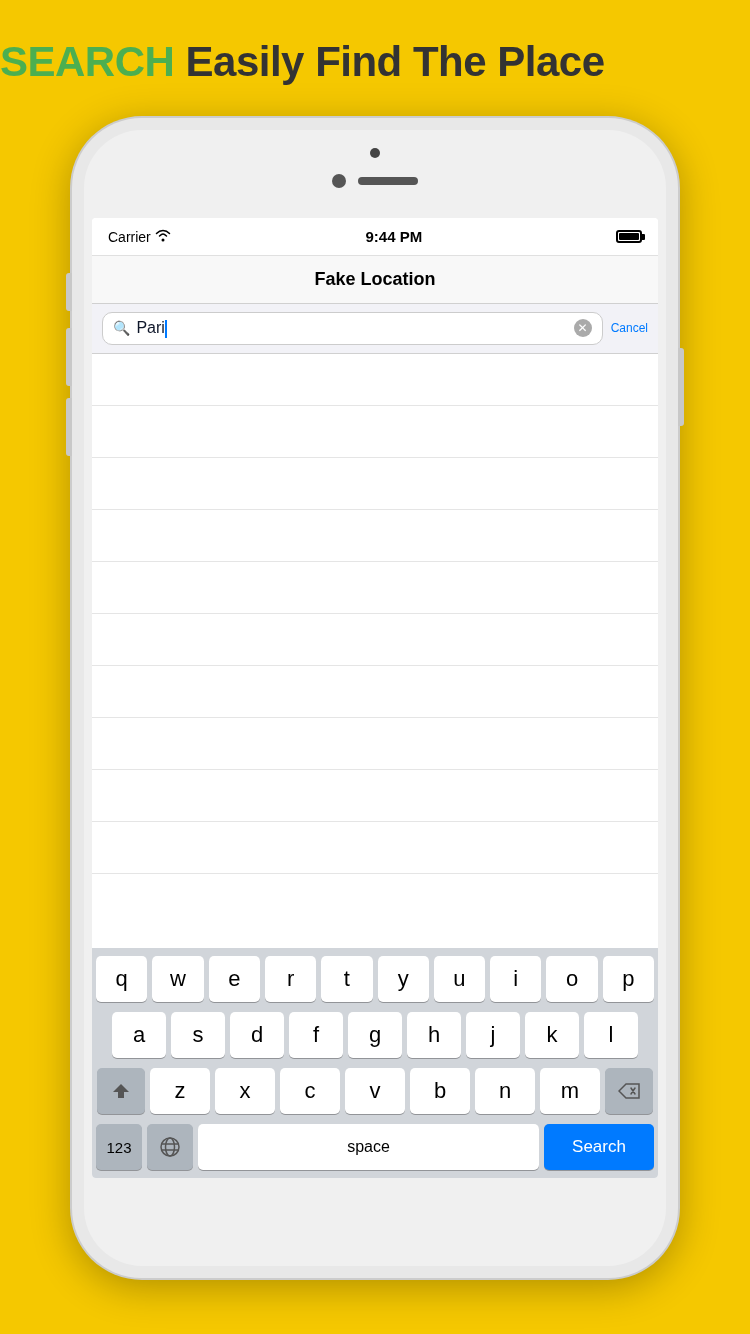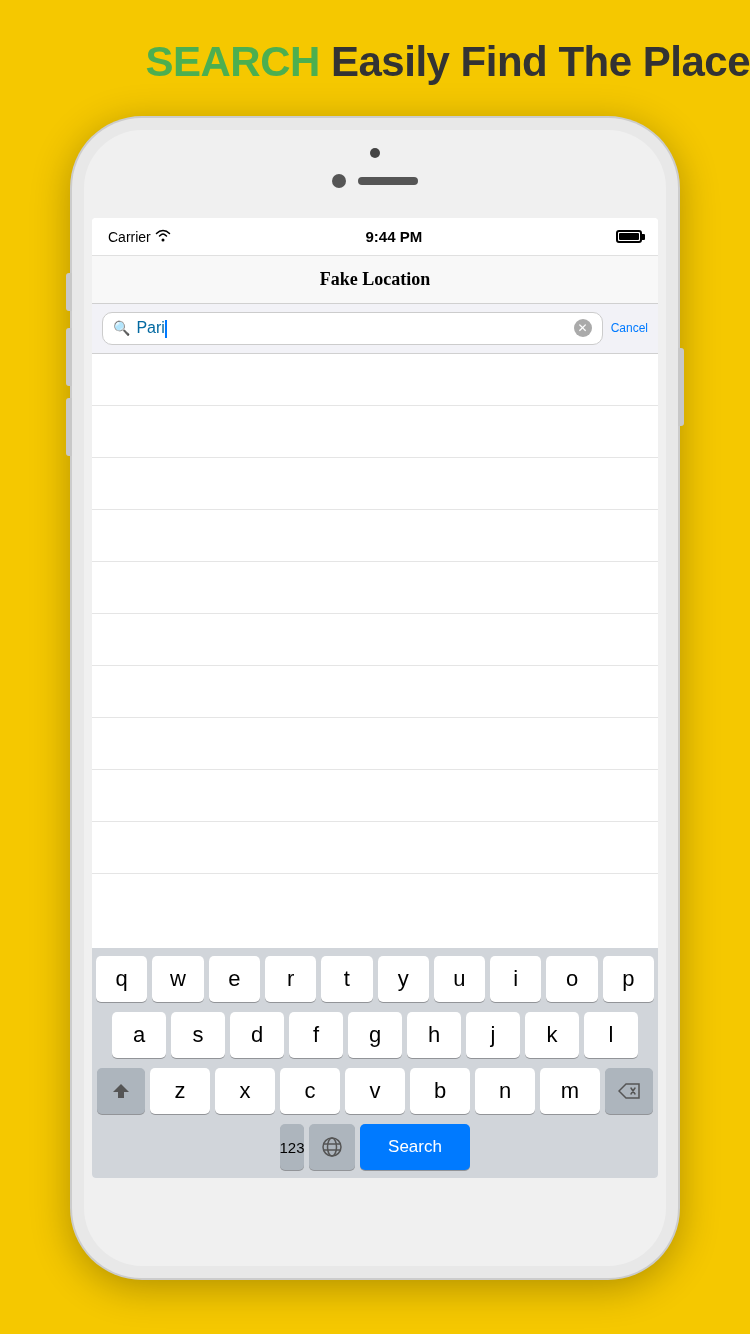--- a/index.html
+++ b/index.html
@@ -12,21 +12,21 @@
       overflow: hidden;
       position: relative;
     }
 
     
     .page-header {
       position: absolute;
       top: 38px;
       left: 0;
       right: 0;
-      text-align: right;
+      text-align: left;
       font-size: 42px;
       font-weight: 600;
       color: #333;
       letter-spacing: -0.5px;
     }
 
     
     .phone-frame {
       position: absolute;
       top: 118px;
@@ -192,21 +192,20 @@
     }
 
     
     .nav-bar {
       height: 48px;
       background: #f8f8f8;
       border-bottom: 1px solid #d0d0d0;
       display: flex;
       align-items: center;
       justify-content: center;
-      font-family: Liberation Serif, serif;
     }
 
     .nav-title {
       font-size: 18px;
       font-weight: 700;
       color: #000;
     }
 
     
     .search-bar-container {
@@ -230,21 +229,21 @@
     }
 
     .search-icon-small {
       color: #999;
       font-size: 14px;
     }
 
     .search-input-text {
       flex: 1;
       font-size: 16px;
-      color: #0369a1;
+      color: #0f172a;
       border: none;
       outline: none;
       background: transparent;
     }
 
     .clear-btn {
       width: 18px;
       height: 18px;
       background: #aaa;
       border-radius: 50%;
@@ -313,21 +312,21 @@
     .keyboard-bottom-row {
       display: flex;
       gap: 5px;
       justify-content: center;
       margin-bottom: 4px;
     }
 
     .key-123 {
       background: #adb5bd;
       font-size: 15px;
-      width: 24px;
+      width: 46px;
       flex: none;
       height: 46px;
       border-radius: 5px;
       display: flex;
       align-items: center;
       justify-content: center;
       box-shadow: 0 1px 0 rgba(0,0,0,0.3);
       cursor: pointer;
     }
 
@@ -523,19 +522,20 @@
         <div class="keyboard-bottom-row">
           <div class="key-123">123</div>
           <div class="key-globe">
             <svg width="24" height="24" viewBox="0 0 24 24" fill="none">
               <circle cx="12" cy="12" r="9" stroke="#555" stroke-width="1.5"></circle>
               <ellipse cx="12" cy="12" rx="4.5" ry="9" stroke="#555" stroke-width="1.5"></ellipse>
               <line x1="3" y1="9" x2="21" y2="9" stroke="#555" stroke-width="1.5"></line>
               <line x1="3" y1="15" x2="21" y2="15" stroke="#555" stroke-width="1.5"></line>
             </svg>
           </div>
+          <div class="key-space">space</div>
           <div class="key-search-btn">Search</div>
         </div>
       </div>
 
     </div>
   </div>
 </div>
 
 </body></html>

